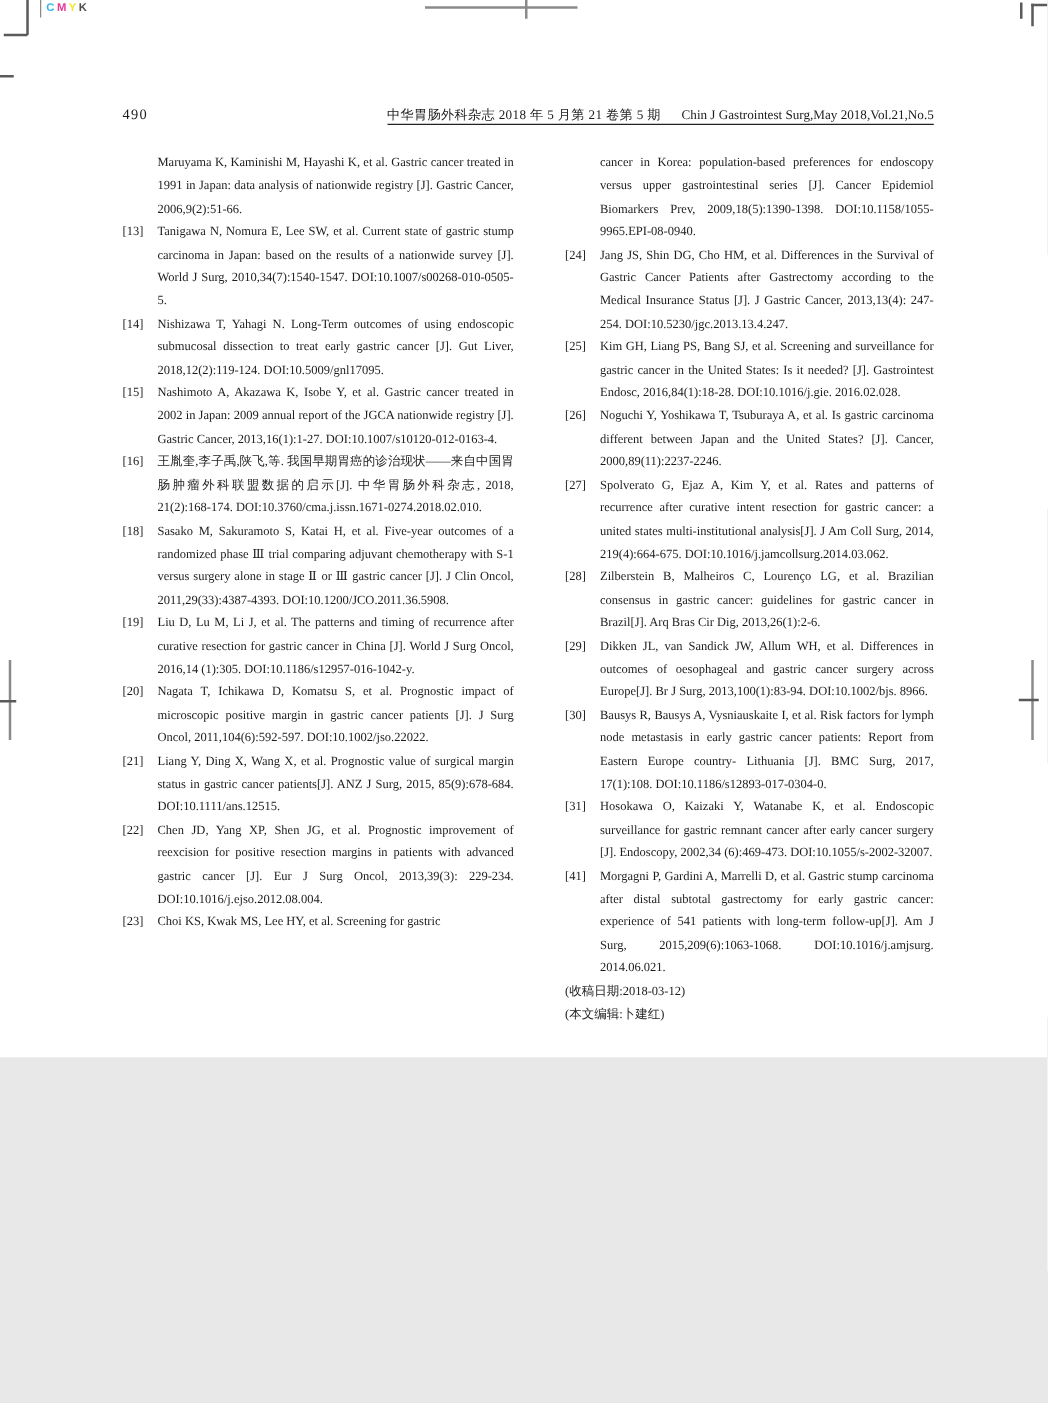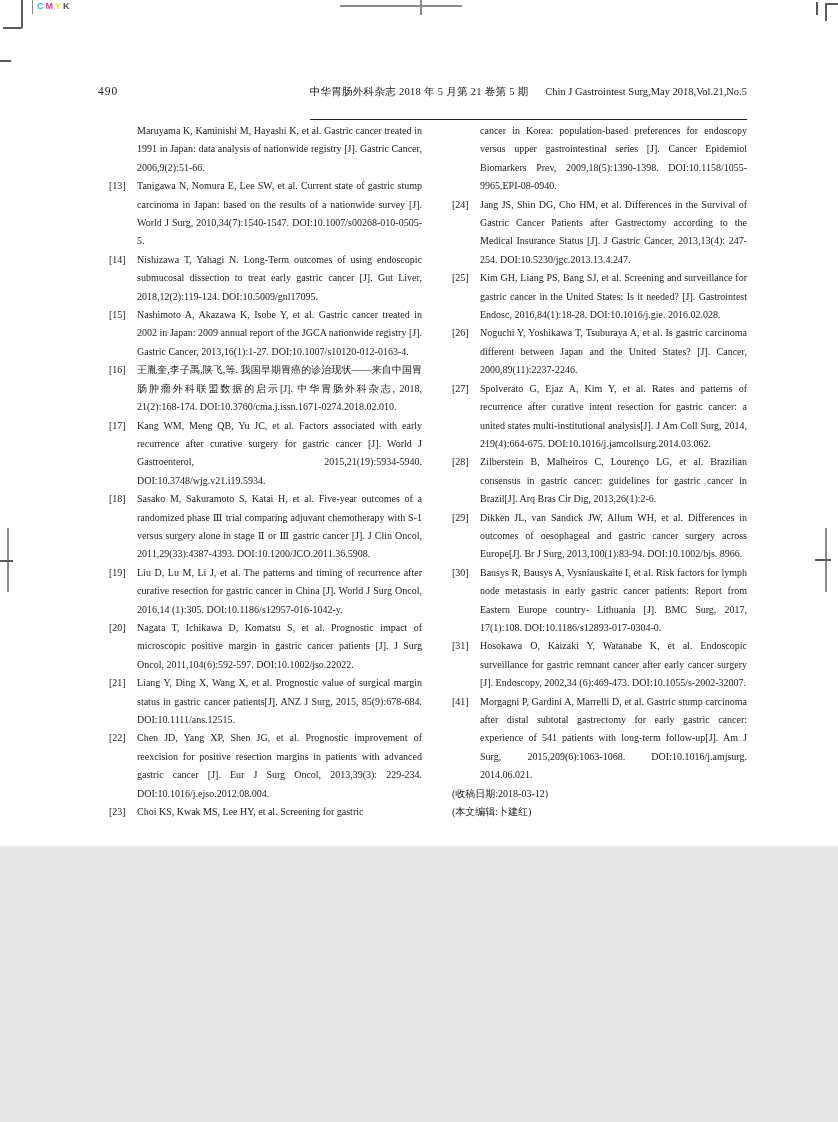--- a/index.html
+++ b/index.html
@@ -18,30 +18,30 @@
   }
   .cmyk span{margin-right:1px;}
   
   .header{
     position:absolute;left:98px;top:85px;width:649px;
     display:flex;align-items:baseline;
   }
   .page-number{font-size:11.5px;letter-spacing:1px;}
   .header-title{
     margin-left:auto;font-size:10.5px;white-space:nowrap;
-    border-bottom:1.2px solid #222;padding-bottom:20px;
+    border-bottom:1.2px solid #222;padding-bottom:0;
   }
   .header-title .cn{letter-spacing:.3px;}
   .header-title .en{margin-left:14px;}
   
   .col{
     position:absolute;top:122px;
     font-size:10px;line-height:18.4px;text-align:justify;
   }
-  .col-left{left:109px;width:313px;}
+  .col-left{left:98px;width:313px;}
   .col-right{left:452px;width:295px;}
   .ref{display:flex;}
   .ref-label{flex:0 0 28px;}
   .ref-text{flex:1;text-align:justify;}
   .ref-footer{text-align:left;padding-right:22px;}
   
   .watermark{
     position:absolute;left:67px;top:1088px;
     font-family:"Liberation Sans","DejaVu Sans",sans-serif;
     font-size:13px;color:#3d3d3d;letter-spacing:2px;
@@ -101,24 +101,20 @@
         <span class="ref-label">[14]</span>
         <div class="ref-text">Nishizawa T, Yahagi N. Long-Term outcomes of using endoscopic submucosal dissection to treat early gastric cancer [J]. Gut Liver, 2018,12(2):119-124. DOI:10.5009/gnl17095.</div>
       </div>
       <div class="ref">
         <span class="ref-label">[15]</span>
         <div class="ref-text">Nashimoto A, Akazawa K, Isobe Y, et al. Gastric cancer treated in 2002 in Japan: 2009 annual report of the JGCA nationwide registry [J]. Gastric Cancer, 2013,16(1):1-27. DOI:10.1007/s10120-012-0163-4.</div>
       </div>
       <div class="ref">
         <span class="ref-label">[16]</span>
         <div class="ref-text">王胤奎,李子禹,陕飞,等. 我国早期胃癌的诊治现状——来自中国胃肠肿瘤外科联盟数据的启示[J]. 中华胃肠外科杂志, 2018, 21(2):168-174. DOI:10.3760/cma.j.issn.1671-0274.2018.02.010.</div>
-      </div>
-      <div class="ref">
-        <span class="ref-label">[17]</span>
-        <div class="ref-text">Kang WM, Meng QB, Yu JC, et al. Factors associated with early recurrence after curative surgery for gastric cancer [J]. World J Gastroenterol, 2015,21(19):5934-5940. DOI:10.3748/wjg.v21.i19.5934.</div>
       </div>
       <div class="ref">
         <span class="ref-label">[18]</span>
         <div class="ref-text">Sasako M, Sakuramoto S, Katai H, et al. Five-year outcomes of a randomized phase Ⅲ trial comparing adjuvant chemotherapy with S-1 versus surgery alone in stage Ⅱ or Ⅲ gastric cancer [J]. J Clin Oncol, 2011,29(33):4387-4393. DOI:10.1200/JCO.2011.36.5908.</div>
       </div>
       <div class="ref">
         <span class="ref-label">[19]</span>
         <div class="ref-text">Liu D, Lu M, Li J, et al. The patterns and timing of recurrence after curative resection for gastric cancer in China [J]. World J Surg Oncol, 2016,14 (1):305. DOI:10.1186/s12957-016-1042-y.</div>
       </div>
       <div class="ref">

